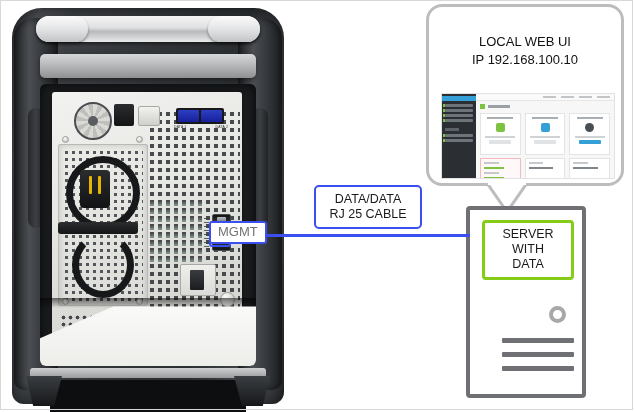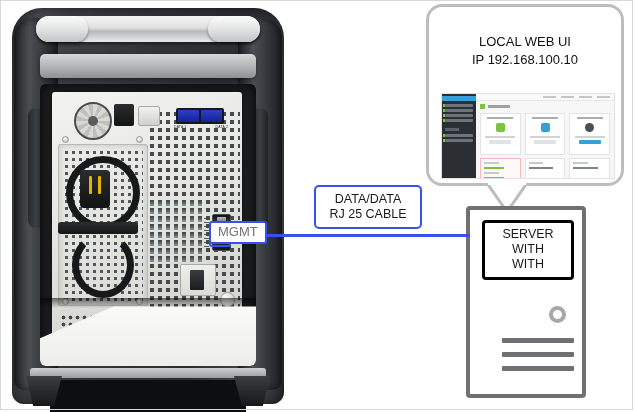--- a/index.html
+++ b/index.html
@@ -251,21 +251,21 @@
     position:absolute;left:466px;top:206px;width:120px;height:192px;
     background:#ffffff;
     border:4px solid #6f7073;
     border-radius:4px;
     box-sizing:border-box;
     z-index:15;
   }
   .tower-label{
     position:absolute;left:12px;top:10px;width:92px;
     padding:4px 2px 5px 2px;
-    border:3px solid #000000;
+    border:3px solid #84cc16;
     border-radius:4px;
     box-sizing:border-box;
     text-align:center;
     font-size:12.5px;line-height:15px;color:#1a1a1a;
     background:#fff;
   }
   .tower-knob{
     position:absolute;right:16px;top:96px;width:17px;height:17px;border-radius:50%;
     border:4px solid #a7a8aa;box-sizing:border-box;background:#fff;
   }
@@ -491,21 +491,21 @@
   <div class="tail-wrap">
     <svg width="40" height="26" viewBox="0 0 40 26">
       <polygon points="0,0 40,0 22,26 18,26" fill="#ffffff" stroke="#bdbdbd" stroke-width="3"></polygon>
       <rect x="1" y="-4" width="38" height="6" fill="#ffffff"></rect>
     </svg>
   </div>
 
   <div class="tower">
     <div class="tower-label">
       <span>SERVER WITH</span><br>
-      <span>WITH</span>
+      <span>DATA</span>
     </div>
     <div class="tower-knob"></div>
     <div class="tower-bars">
       <div class="tower-bar"></div>
       <div class="tower-bar"></div>
       <div class="tower-bar"></div>
     </div>
   </div>
 
   <div class="page-border"></div>

